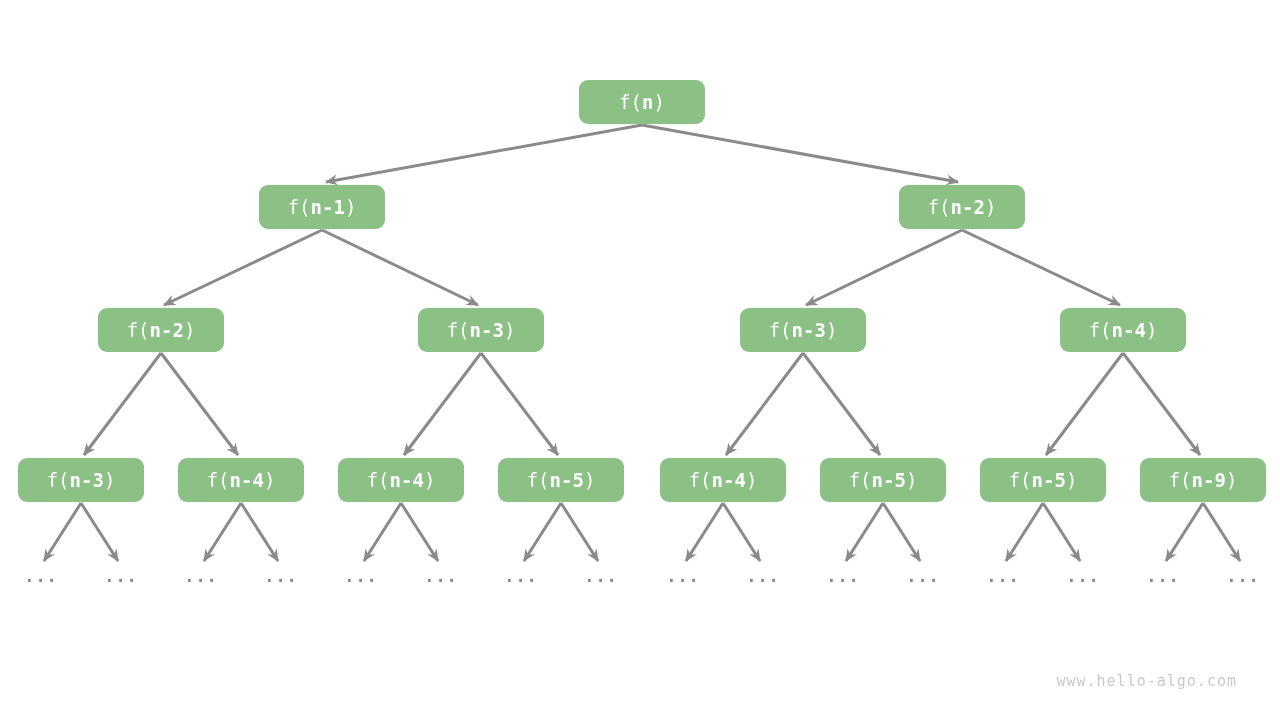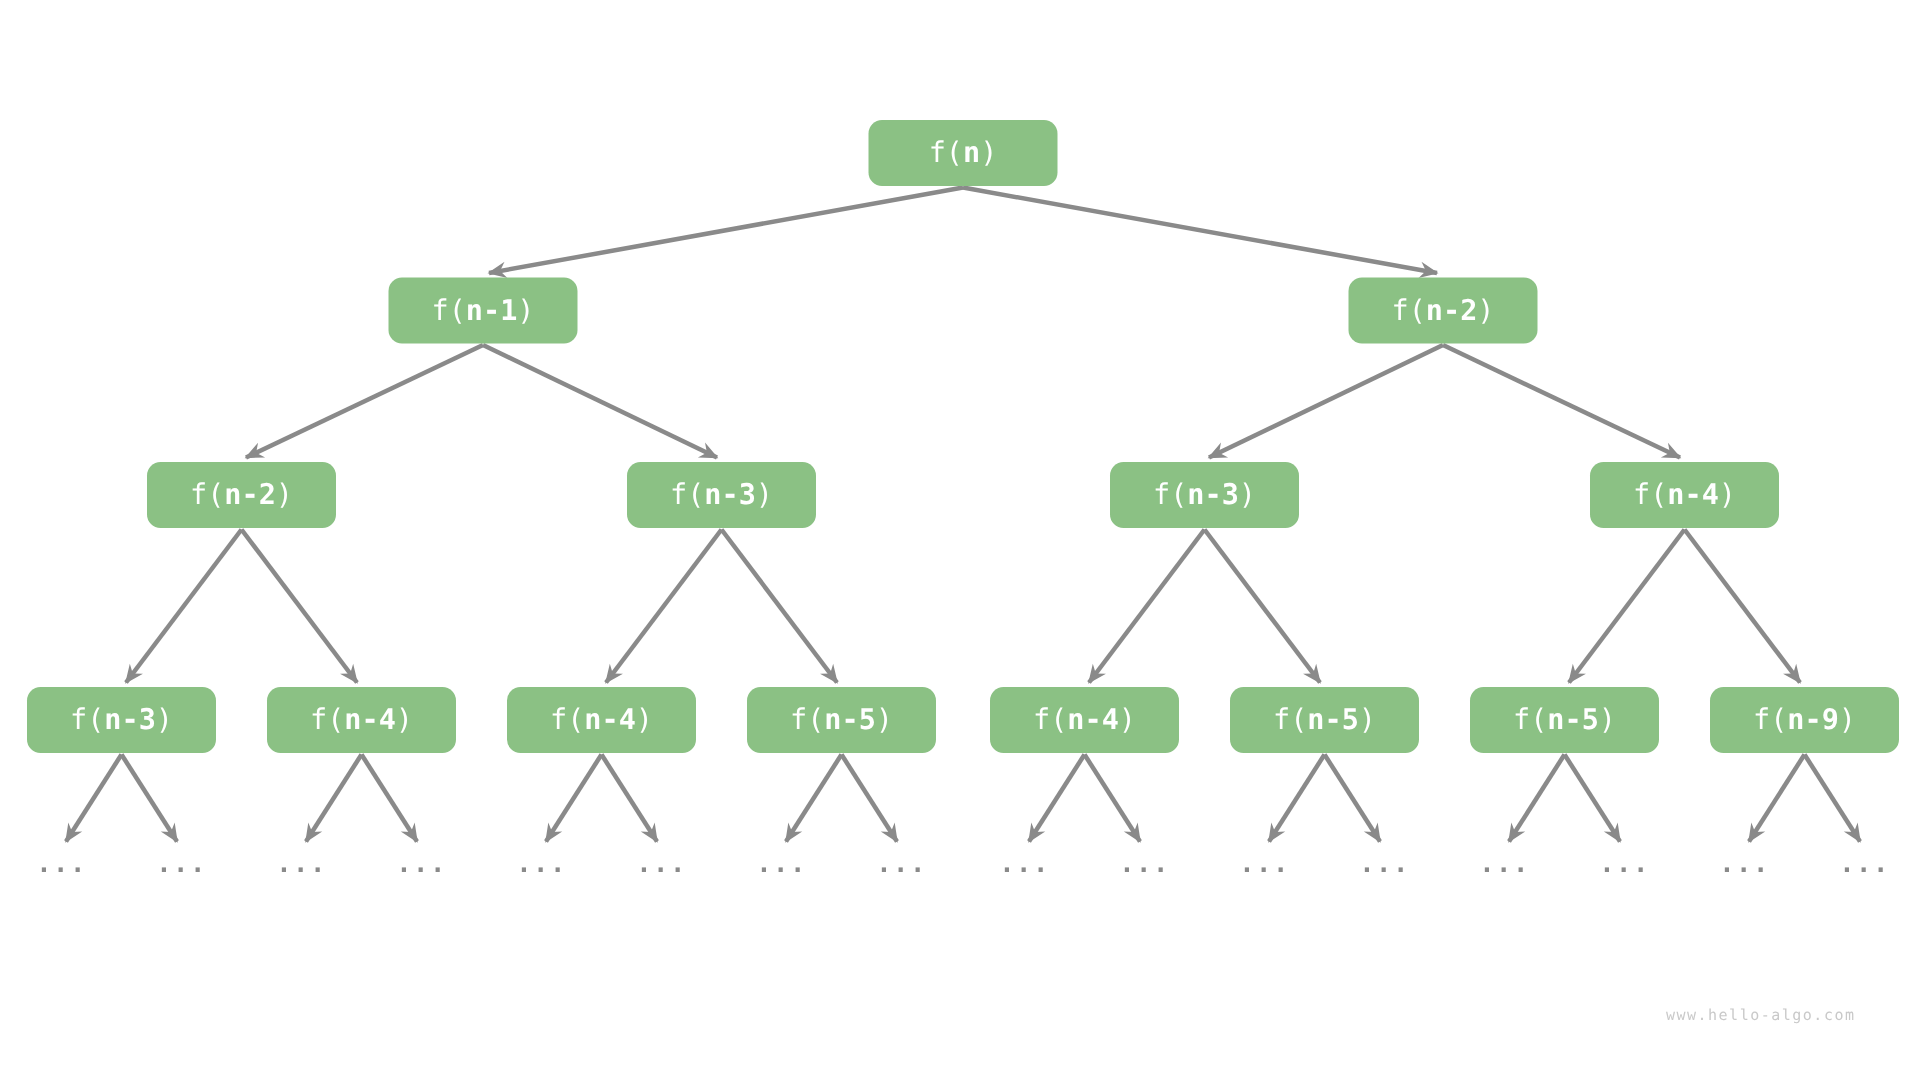--- a/index.html
+++ b/index.html
@@ -14,21 +14,21 @@
     color:#ffffff;display:flex;align-items:center;justify-content:center;
     font-size:19px;line-height:1;white-space:nowrap;
   }
   .node .arg{font-weight:bold;}
   .ellipsis{
     position:absolute;width:48px;top:566px;text-align:center;
     color:#8A8A8A;font-size:17px;font-weight:bold;letter-spacing:1px;
   }
   .watermark{
     position:absolute;right:43px;top:672px;color:#C9C9C9;
-    font-size:10px;letter-spacing:1px;
+    font-size:15px;letter-spacing:1px;
   }
 </style>
 </head>
 <body>
 
 <div class="stage">
 
   <svg class="edges" viewBox="0 0 1280 720">
     <defs>
       <marker id="arrow" markerUnits="userSpaceOnUse" markerWidth="18" markerHeight="14" refX="12" refY="6" orient="auto">

